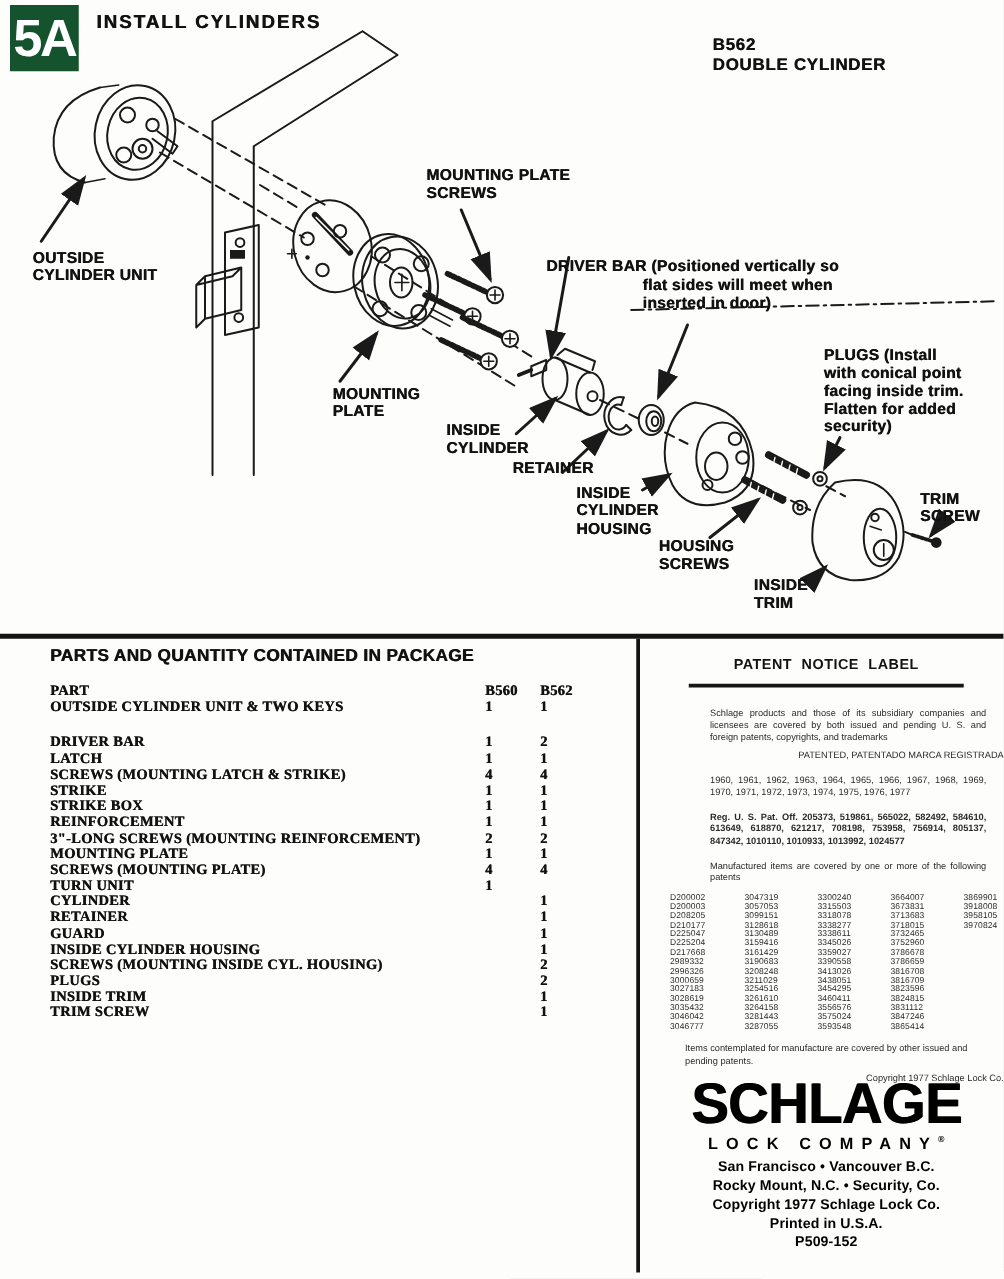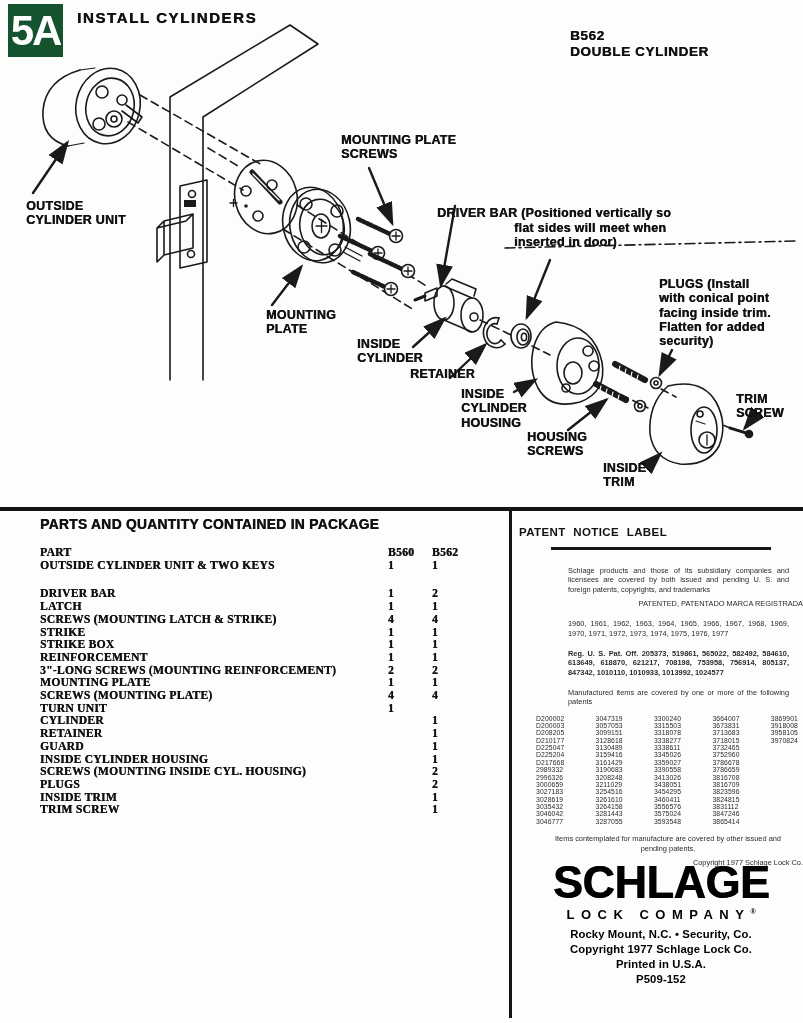--- a/index.html
+++ b/index.html
@@ -24,28 +24,28 @@
   .parts{left:24px;top:517px;width:436px;margin-left:16px;}
   .parts-title{font-size:13.8px;font-weight:bold;letter-spacing:.3px;text-shadow:.5px 0 currentColor;}
   .prow{display:flex;align-items:baseline;font-weight:bold;font-size:11.6px;
         line-height:12.7px;letter-spacing:.25px;text-shadow:.35px 0 currentColor;font-family:Liberation Serif, serif;}
   .prow .pname{flex:1;}
   .prow .pqty{width:44px;text-align:left;}
   .phead{margin-top:15px;}
   .plist{margin-top:16px;}
   
   .patent{left:519px;top:517px;width:284px;font-size:7.4px;color:#2a2a2a;}
-  .pat-title{margin-top:9px;text-align:left;font-size:11.5px;font-weight:bold;
+  .pat-title{margin-top:9px;text-align:center;font-size:11.5px;font-weight:bold;
              color:#121212;word-spacing:4px;letter-spacing:.4px;}
   .pat-rule{width:220px;height:2.5px;background:#161616;margin:9px auto 0;}
   .pat-body{margin:16px 16px 0 49px;width:221px;line-height:1.3;text-align:justify;}
   .pat-center{margin-top:5px;text-align:right;}
   .pat-grid{margin:8px 0 0 17px;width:262px;display:flex;justify-content:space-between;}
   .pat-col{white-space:pre;font-size:6.8px;line-height:7.35px;letter-spacing:.1px;}
-  .pat-items{margin:9px 10px 0 29px;width:240px;line-height:1.3;text-align:center;}
+  .pat-items{margin:9px 10px 0 29px;width:240px;line-height:1.3;}
   .bold{font-weight:bold;}
   
   .brand{left:519px;top:860px;width:284px;text-align:center;color:#000000;}
   .logo{font-size:45px;font-weight:bold;letter-spacing:-.5px;line-height:1;
         transform:scaleY(1.02);text-shadow:.8px 0 currentColor;}
   .logo-sub{font-size:13px;font-weight:bold;letter-spacing:6.5px;margin-top:2px;}
   .reg-mark{font-size:7px;vertical-align:super;letter-spacing:0;}
   .addr{font-size:11.3px;font-weight:bold;line-height:15px;margin-top:5px;
         letter-spacing:.1px;}
 </style>
@@ -439,20 +439,21 @@
     <div class="pat-items">Items contemplated for manufacture are covered by other issued and pending patents.</div>
     <div class="pat-center">Copyright 1977 Schlage Lock Co.</div>
   </div>
 
   <div class="abs brand">
     <div class="logo">SCHLAGE</div>
     <div class="logo-sub">
       <span>LOCK COMPANY</span><span class="reg-mark">®</span>
     </div>
     <div class="addr">
+        <div>San Francisco • Vancouver B.C.</div>
         <div>Rocky Mount, N.C. • Security, Co.</div>
         <div>Copyright 1977 Schlage Lock Co.</div>
         <div>Printed in U.S.A.</div>
         <div>P509-152</div>
       </div>
   </div>
 
 </div>
 
 </body></html>

